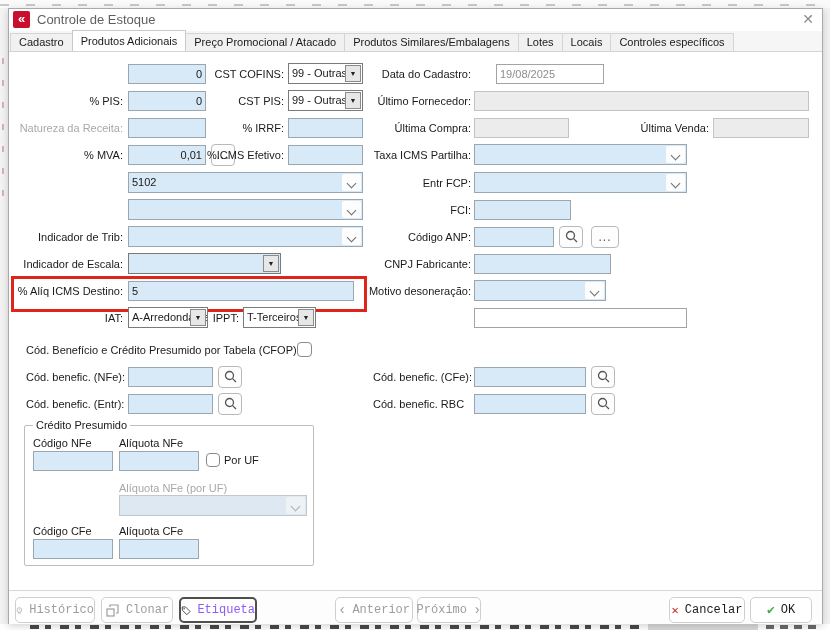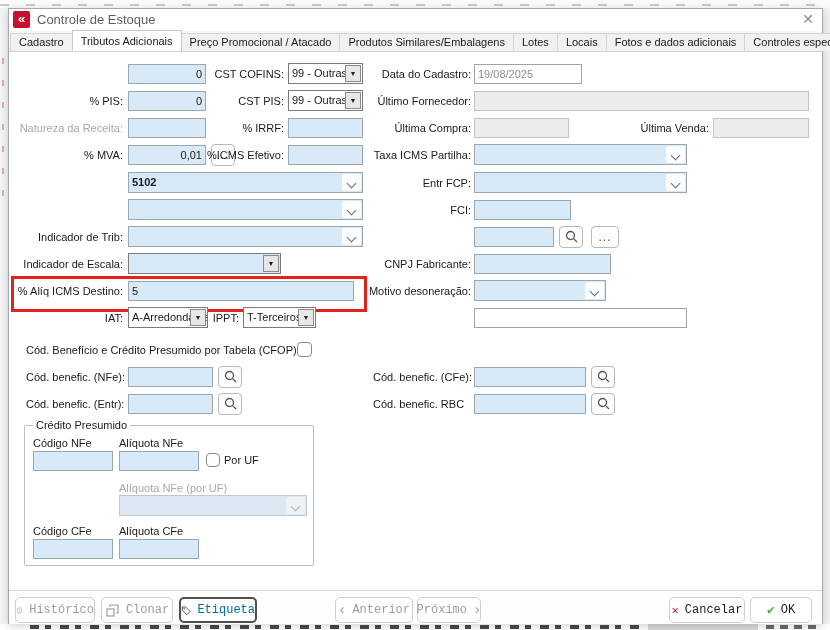--- a/index.html
+++ b/index.html
@@ -50,21 +50,21 @@
   
   .inp{position:absolute;height:20px;box-sizing:border-box;border:1px solid #9aa7b1;
     background:#d8e9f8;padding:0 3px;line-height:18px;white-space:nowrap;overflow:hidden;}
   .inp.white{background:#fff;border-color:#a3a3a3;}
   .inp.gray{background:#ececec;border-color:#c3c3c3;}
   .inp.num{text-align:right;}
   .inp.graytext{color:#8d8d8d;}
 
   
   .combo{position:absolute;height:21px;box-sizing:border-box;border:1px solid #9aa7b1;
-    background:#d8e9f8;line-height:19px;padding:0 3px;overflow:hidden;white-space:nowrap;font-weight:bold;}
+    background:#d8e9f8;line-height:19px;padding:0 3px;overflow:hidden;white-space:nowrap;}
   .combo .dd{position:absolute;right:1px;top:1px;bottom:1px;width:19px;background:#fdfdfd;
     border-radius:2px;}
   .combo .dd i{position:absolute;left:6px;top:6px;width:6px;height:6px;border:solid #6f6f6f;
     border-width:0 1px 1px 0;transform:rotate(45deg);}
   .combo.dis{background:#dde8f2;border-color:#c0c8cf;}
   .combo.dis .dd{background:#eef2f5;}
   .combo.dis .dd i{border-color:#a9b2ba;}
 
   
   .ccombo{position:absolute;height:21px;box-sizing:border-box;border:1px solid #7a7a7a;
@@ -85,21 +85,21 @@
   .gbox{position:absolute;border:1px solid #bdbdbd;border-radius:2px;background:#fff;}
   .gbox-legend{position:absolute;background:#fff;padding:0 3px;line-height:12px;color:#1a1a1a;}
 
   .hl-box{position:absolute;border:3px solid #e0241b;pointer-events:none;}
 
   
   .footer-sep{position:absolute;left:0;top:581px;width:100%;height:1px;background:#d8d8d8;}
   .footer{position:absolute;left:0;top:582px;width:100%;height:33px;background:#fdfdfd;font-family:Liberation Mono, monospace;}
   .fbtn{position:absolute;top:6px;height:26px;box-sizing:border-box;border:1px solid #cfcfcf;border-radius:5px;
     background:#fff;display:flex;align-items:center;justify-content:center;gap:6px;font-size:12px;color:#9d9d9d;}
-  .fbtn.focus{border:2px solid #4f4f4f;color:#0369a1;}
+  .fbtn.focus{border:2px solid #4f4f4f;color:#8b5cf6;}
   .fbtn.dark{color:#1a1a1a;}
   .fbtn .chev{font-size:14px;color:#9d9d9d;line-height:1;}
   .fbtn .x-red{color:#cc2222;font-weight:bold;font-size:12px;}
   .fbtn .ok-green{color:#3fae49;font-weight:bold;font-size:13px;}
 </style>
 </head>
 <body>
 
 <div id="screen">
 
@@ -114,39 +114,38 @@
   <div class="dialog">
 
     <div class="titlebar">
       <span class="app-icon">«</span>
       <span class="title-text">Controle de Estoque</span>
       <span class="close-x">✕</span>
     </div>
 
     <div class="tabbar">
       <div class="tab">Cadastro</div>
-      <div class="tab active">Tributos Adicionais</div>
+      <div class="tab active">Produtos Adicionais</div>
       <div class="tab">Preço Promocional / Atacado</div>
       <div class="tab">Produtos Similares/Embalagens</div>
       <div class="tab">Lotes</div>
       <div class="tab">Locais</div>
-      <div class="tab">Fotos e dados adicionais</div>
       <div class="tab">Controles específicos</div>
     </div>
 
     <div class="content">
 
       <div class="inp num" style="left:119px;top:12px;width:78px">0</div>
       <span class="lbl" style="left:176px;top:12px;width:99px">CST COFINS:</span>
       <div class="ccombo" style="left:279px;top:11px;width:75px">
         <span>99 - Outras</span>
         <span class="btn">▼</span>
       </div>
       <span class="lbl" style="left:344px;top:12px;width:118px">Data do Cadastro:</span>
-      <div class="inp white graytext" style="left:465px;top:12px;width:108px">19/08/2025</div>
+      <div class="inp white graytext" style="left:487px;top:12px;width:108px">19/08/2025</div>
 
       <span class="lbl" style="left:0;top:39px;width:114px">% PIS:</span>
       <div class="inp num" style="left:119px;top:39px;width:78px">0</div>
       <span class="lbl" style="left:176px;top:39px;width:99px">CST PIS:</span>
       <div class="ccombo" style="left:279px;top:38px;width:75px">
         <span>99 - Outras</span>
         <span class="btn">▼</span>
       </div>
       <span class="lbl" style="left:344px;top:39px;width:118px">Último Fornecedor:</span>
       <div class="inp gray" style="left:465px;top:39px;width:335px"></div>
@@ -198,20 +197,21 @@
       <span class="lbl" style="left:344px;top:148px;width:118px">FCI:</span>
       <div class="inp" style="left:465px;top:148px;width:97px"></div>
 
       <span class="lbl" style="left:0;top:175px;width:114px">Indicador de Trib:</span>
       <div class="combo" style="left:119px;top:174px;width:235px">
         <span></span>
         <span class="dd">
             <i></i>
           </span>
       </div>
+      <span class="lbl" style="left:344px;top:175px;width:118px">Código ANP:</span>
       <div class="inp" style="left:465px;top:175px;width:80px"></div>
       <div class="sqbtn" style="left:550px;top:174px;width:24px">
         <svg width="13" height="13" viewBox="0 0 13 13">
             <circle cx="5.5" cy="5.5" r="4" fill="none" stroke="#555" stroke-width="1.3"></circle>
             <line x1="8.6" y1="8.6" x2="12" y2="12" stroke="#555" stroke-width="1.3"></line>
           </svg>
       </div>
       <div class="sqbtn" style="left:582px;top:174px;width:28px">
         <span class="glyph">...</span>
       </div>

